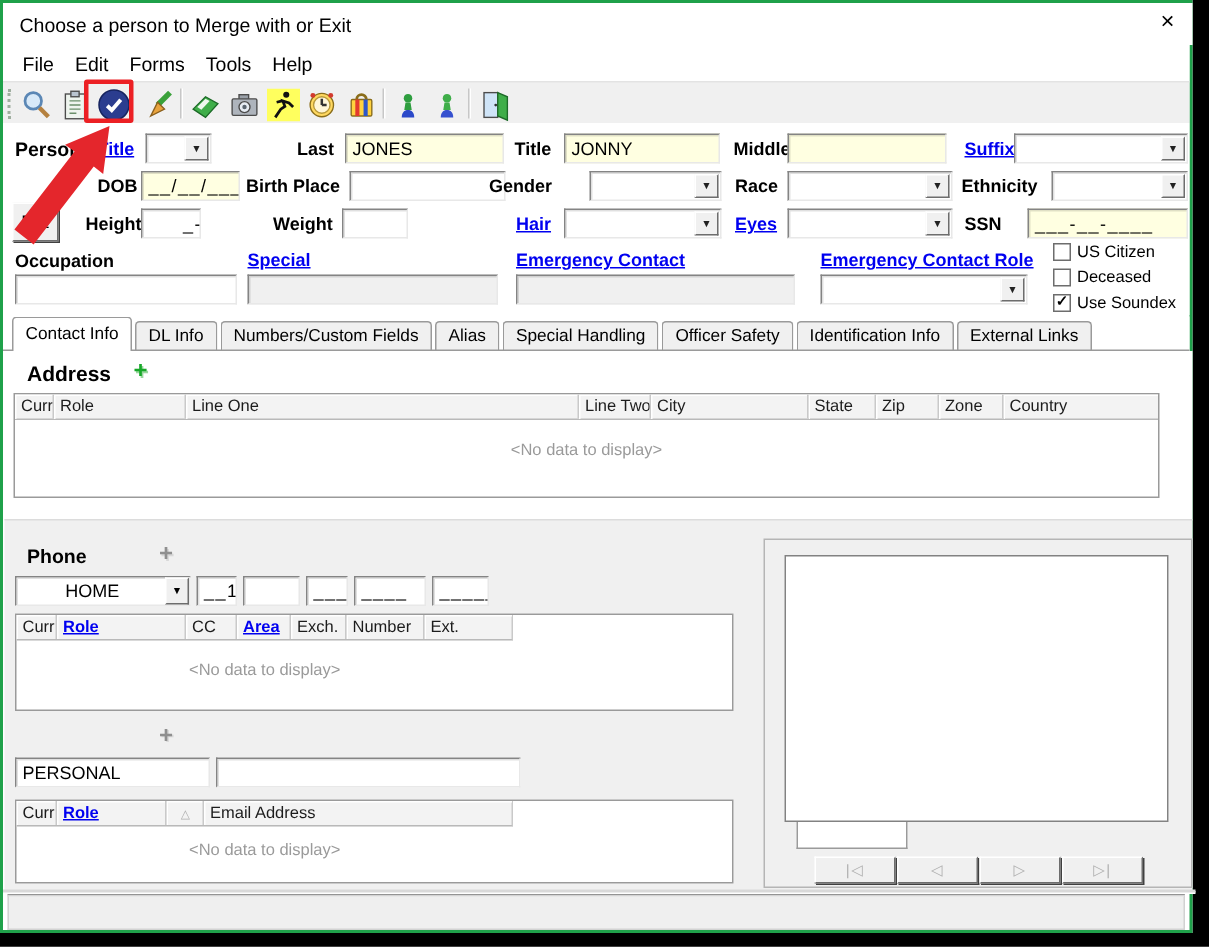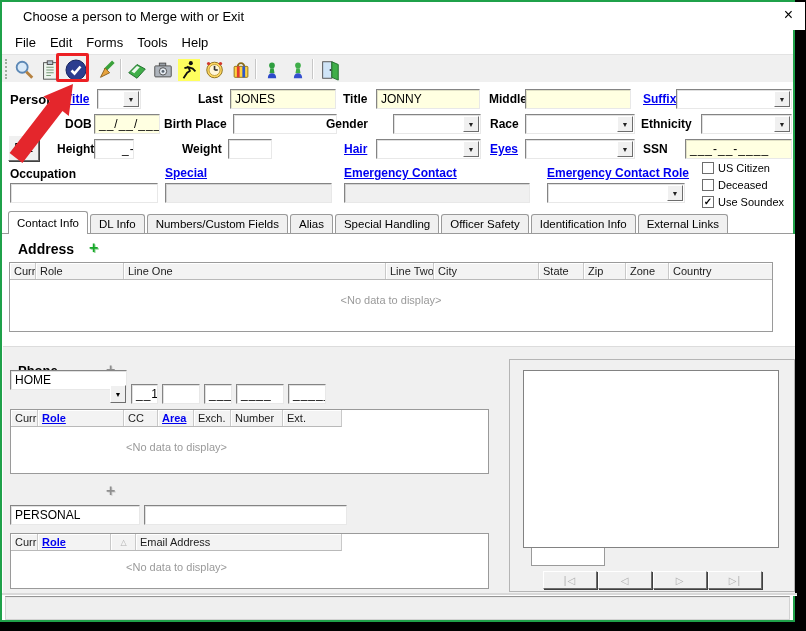--- a/index.html
+++ b/index.html
@@ -1,21 +1,21 @@
 <!DOCTYPE html>
 <html><head>
 <meta charset="utf-8">
 <style>
   * { margin:0; padding:0; box-sizing:border-box; }
   body { font-family:"Liberation Sans",sans-serif; background:#000; width:806px; height:631px; overflow:hidden; }
   .screen { position:relative; width:806px; height:631px; background:#000; }
   .window { position:absolute; left:0; top:0; width:795px; height:622px; background:#fff; border:2px solid #1fa14a; }
 
   
-  .titlebar { position:absolute; left:12px; top:0; width:100%; height:28px; background:#fff; }
+  .titlebar { position:absolute; left:2px; top:0; width:100%; height:28px; background:#fff; }
   .title-text { position:absolute; left:9px; top:7px; font-size:13px; color:#000; }
   .close-btn { position:absolute; right:12px; top:5px; font-size:16px; color:#000; cursor:default; line-height:16px; }
   .menubar { position:absolute; left:0; top:28px; width:100%; height:24px; background:#fff; display:flex; align-items:center; padding-left:6px; }
   .menu-item { font-size:13px; color:#000; padding:2px 7px; }
   .toolbar { position:absolute; left:0; top:52px; width:100%; height:28px; background:#f0f0f0; border-top:1px solid #e3e3e3; }
   .grip { position:absolute; left:3px; top:4px; width:3px; height:20px; border-left:2px dotted #9fae9f; }
   .tb-icon { position:absolute; top:3px; width:24px; height:24px; display:flex; align-items:center; justify-content:center; }
   .tb-sep { position:absolute; top:4px; width:1px; height:20px; background:#c7c7c7; box-shadow:1px 0 0 #fff; }
   .hl-box { position:absolute; left:54px; top:51px; width:33px; height:29px; border:3px solid #ec2024; border-radius:2px; z-index:30; }
   .arrow-svg { position:absolute; left:0; top:60px; width:120px; height:130px; z-index:40; pointer-events:none; }
@@ -287,21 +287,21 @@
       <span class="gh-cell" style="width:45px">State</span>
       <span class="gh-cell" style="width:42px">Zip</span>
       <span class="gh-cell" style="width:43px">Zone</span>
       <span class="gh-cell" style="flex:1; border-right:none">Country</span>
     </div>
     <div class="nodata" style="margin-top:14px;">&lt;No data to display&gt;</div>
   </div>
 
   <span class="sec-title" style="left:16px; top:361px; font-size:13px;">Phone</span>
   <span class="plus grayp" style="left:104px; top:359px;">+</span>
-  <div class="combo" style="left:8px; top:368px; width:117px;">HOME</div>
+  <div class="combo" style="left:8px; top:382px; width:117px;text-align:center;">HOME</div>
   <span class="cbtn" style="position:absolute; left:108px; top:383px; width:16px; height:18px; background:#f0f0f0; border:1px solid; border-color:#fff #6d6d6d #6d6d6d #fff; display:flex; align-items:center; justify-content:center; font-size:7px;">▼</span>
   <div class="field mask" style="left:129px; top:382px; width:27px;">__1</div>
   <div class="combo" style="left:160px; top:382px; width:38px;"></div>
   <div class="field mask" style="left:202px; top:382px; width:28px;">___</div>
   <div class="field mask" style="left:234px; top:382px; width:48px;">____</div>
   <div class="field mask" style="left:286px; top:382px; width:38px;">_____</div>
   <div class="grid" style="left:8px; top:407px; width:479px; height:65px;">
     <div class="grid-head" style="width:331px; border-right:1px solid #c9c9c9;">
       <span class="gh-cell" style="width:27px">Curr</span>
       <span class="gh-cell gh-link" style="width:86px">Role</span>

